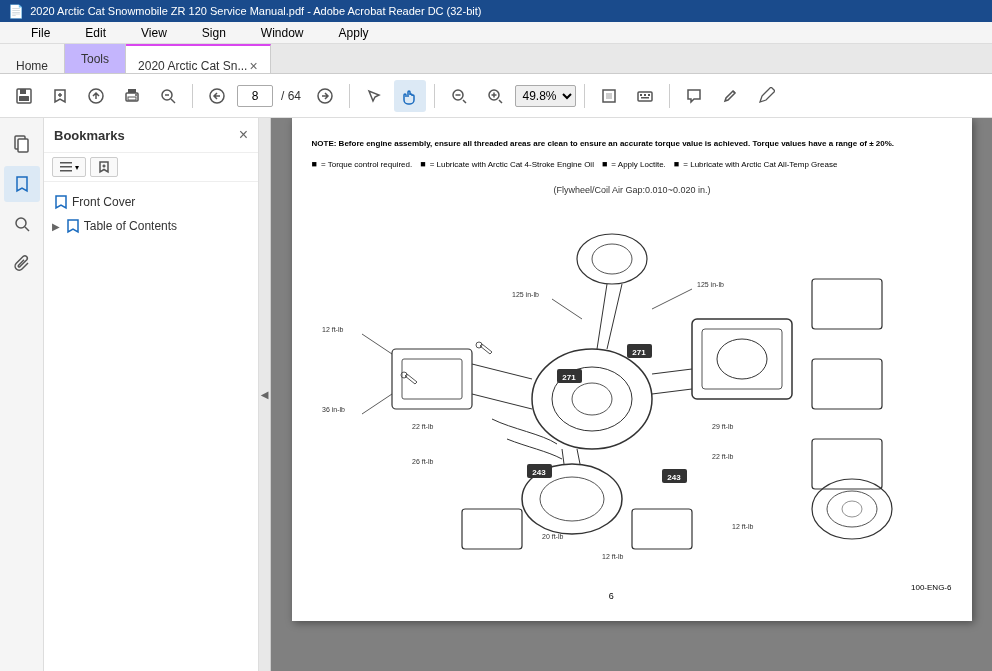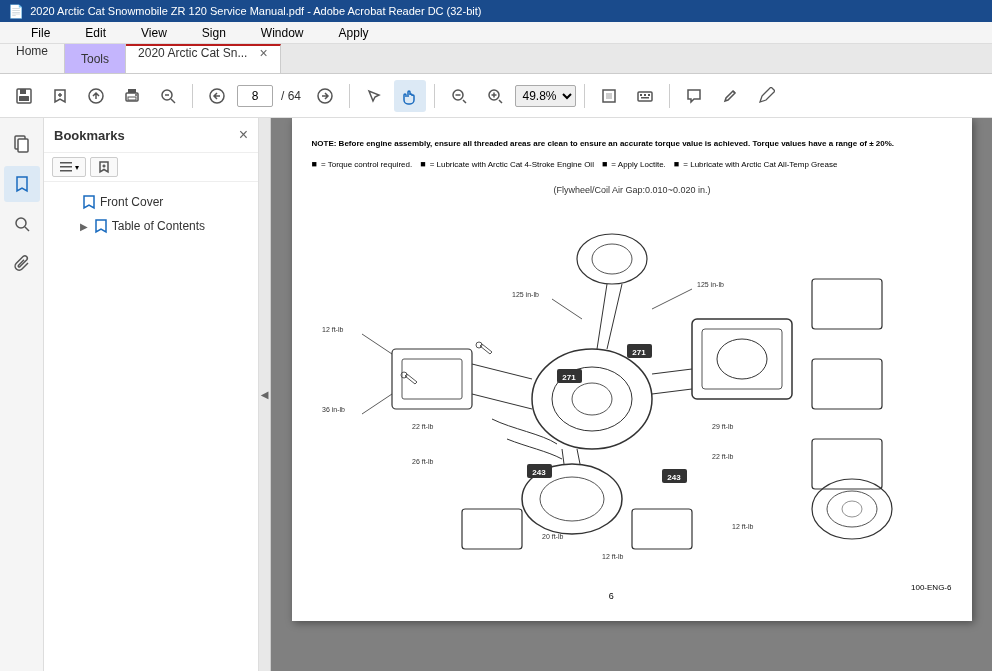--- a/index.html
+++ b/index.html
@@ -38,47 +38,47 @@
     #tab-bar {
       background: #e8e8e8;
       height: 30px;
       display: flex;
       align-items: stretch;
       border-bottom: 1px solid #ccc;
     }
     .tab-home {
       padding: 0 16px;
       display: flex;
-      align-items: flex-start;
+      align-items: flex-end;
       background: #f5f5f5;
       border-right: 1px solid #ccc;
       font-size: 12px;
       color: #333;
       cursor: pointer;
     }
     .tab-tools {
       padding: 0 16px;
       display: flex;
       align-items: center;
       background: #c4b5fd;
       border-right: 1px solid #ccc;
       font-size: 12px;
       color: #333;
       cursor: pointer;
     }
     .tab-active {
       padding: 0 12px;
       display: flex;
-      align-items: flex-start;
+      align-items: flex-end;
       background: white;
       border-right: 1px solid #ccc;
-      border-top: 2px solid #b91c1c;
+      border-top: 2px solid #d946ef;
       font-size: 12px;
       color: #333;
-      gap: 12px;
+      gap: 2px;
       cursor: pointer;
     }
     .tab-close {
       font-size: 14px;
       color: #666;
       cursor: pointer;
       line-height: 1;
     }
 
     
@@ -221,21 +221,20 @@
       flex: 1;
       overflow-y: auto;
     }
     .bookmark-item {
       display: flex;
       align-items: center;
       gap: 4px;
       padding: 4px 6px;
       cursor: pointer;
       border-radius: 3px;
-      margin-left: 28px;
     }
     .bookmark-label {
       font-size: 12px;
       color: #333;
     }
     .bookmark-expand {
       font-size: 10px;
       color: #666;
       margin-right: 2px;
     }

